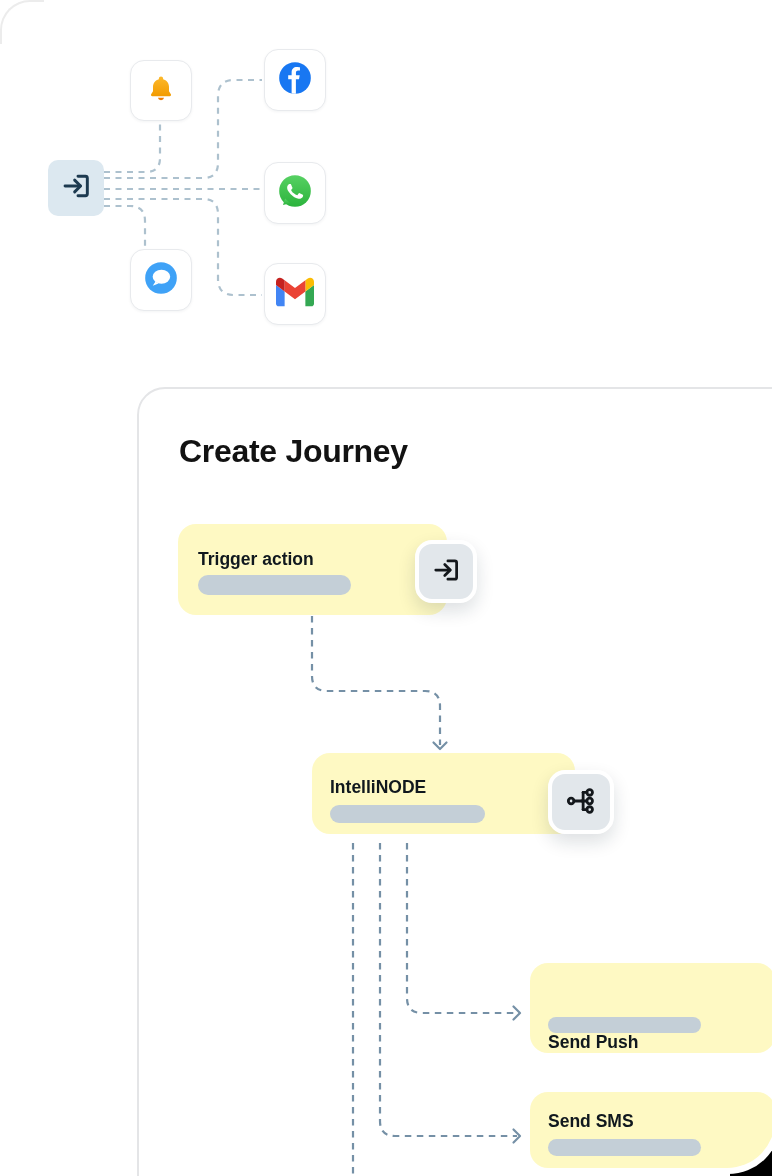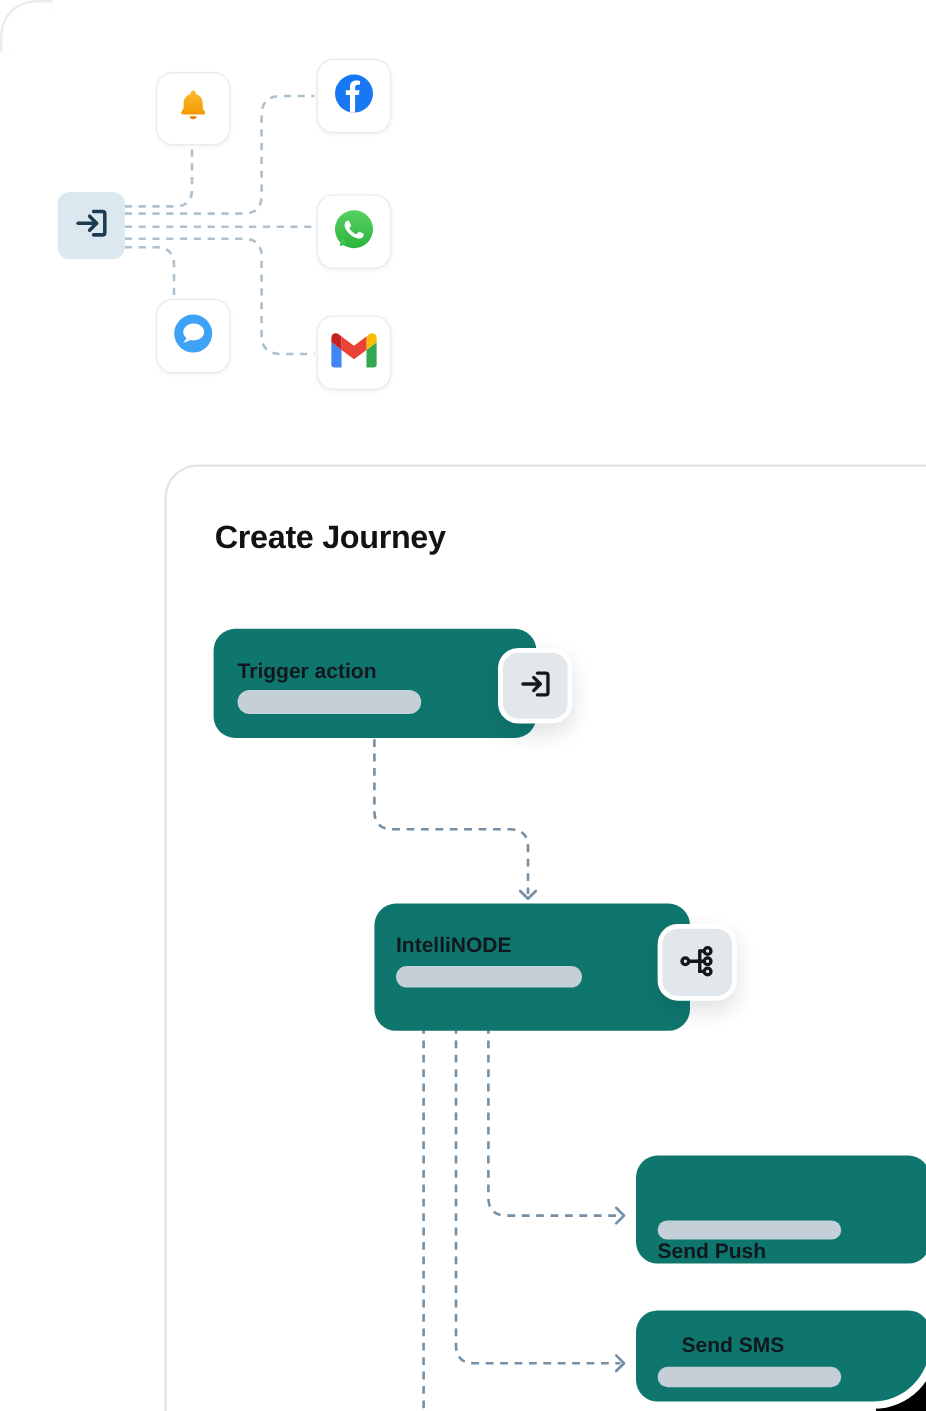--- a/index.html
+++ b/index.html
@@ -22,42 +22,42 @@
     justify-content:center; box-shadow:0 1px 3px rgba(20,40,60,.05); }
   .card-bell { left:130px; top:60px; height:61px; }
   .card-fb   { left:264px; top:49px; }
   .card-wa   { left:264px; top:162px; }
   .card-gm   { left:264px; top:263px; }
   .card-chat { left:130px; top:249px; }
 
   
   .journey-card { position:absolute; left:137px; top:387px; width:700px; height:850px;
     background:#fff; border:2px solid #e4e5e7; border-radius:28px; }
-  .journey-title { position:absolute; left:40px; top:44px; font-size:27px; font-weight:700;
+  .journey-title { position:absolute; left:40px; top:44px; font-size:32px; font-weight:700;
     color:#121212; letter-spacing:-0.3px; }
 
-  .node { position:absolute; background:#0f766e; border-radius:18px; }
+  .node { position:absolute; background:#fef9c3; border-radius:18px; }
   .node-label { position:absolute; left:20px; font-size:17.5px; font-weight:700; color:#10181e; }
   .node-pill { position:absolute; left:20px; background:#c4cfd7; border-radius:10px; }
 
   .node-trigger { left:178px; top:524px; width:269px; height:91px; }
   .node-trigger .node-label { top:25px; }
   .node-trigger .node-pill  { top:51px; width:153px; height:20px; }
 
-  .node-intelli { left:312px; top:753px; width:263px; height:106px; }
+  .node-intelli { left:312px; top:753px; width:263px; height:81px; }
   .node-intelli .node-label { left:18px; top:24px; }
   .node-intelli .node-pill  { left:18px; top:52px; width:155px; height:18px; }
 
   .node-push { left:530px; top:963px; width:245px; height:90px; }
   .node-push .node-label { left:18px; top:25px;margin-top:44px; }
   .node-push .node-pill  { left:18px; top:54px; width:153px; height:16px; }
 
   .node-sms { left:530px; top:1092px; width:245px; height:76px;
     border-radius:18px 18px 48px 18px; z-index:3; }
-  .node-sms .node-label { left:18px; top:19px;margin-left:20px; }
+  .node-sms .node-label { left:18px; top:19px; }
   .node-sms .node-pill  { left:18px; top:47px; width:153px; height:17px; }
   .sms-underlay { position:absolute; left:530px; top:1092px; width:251px; height:82px;
     background:#fff; border-radius:18px 18px 53px 18px; z-index:2; }
   .black-corner { position:absolute; left:730px; top:1096px; width:50px; height:88px;
     background:#000; z-index:1; }
 
   .icon-btn { position:absolute; background:#e2e7eb; border:4px solid #ffffff;
     border-radius:17px; display:flex; align-items:center; justify-content:center;
     box-shadow:0 8px 18px rgba(16,34,51,.14); color:#14181c; cursor:pointer; padding:0; }
   .btn-trigger { left:415px; top:540px; width:62px; height:63px; }

